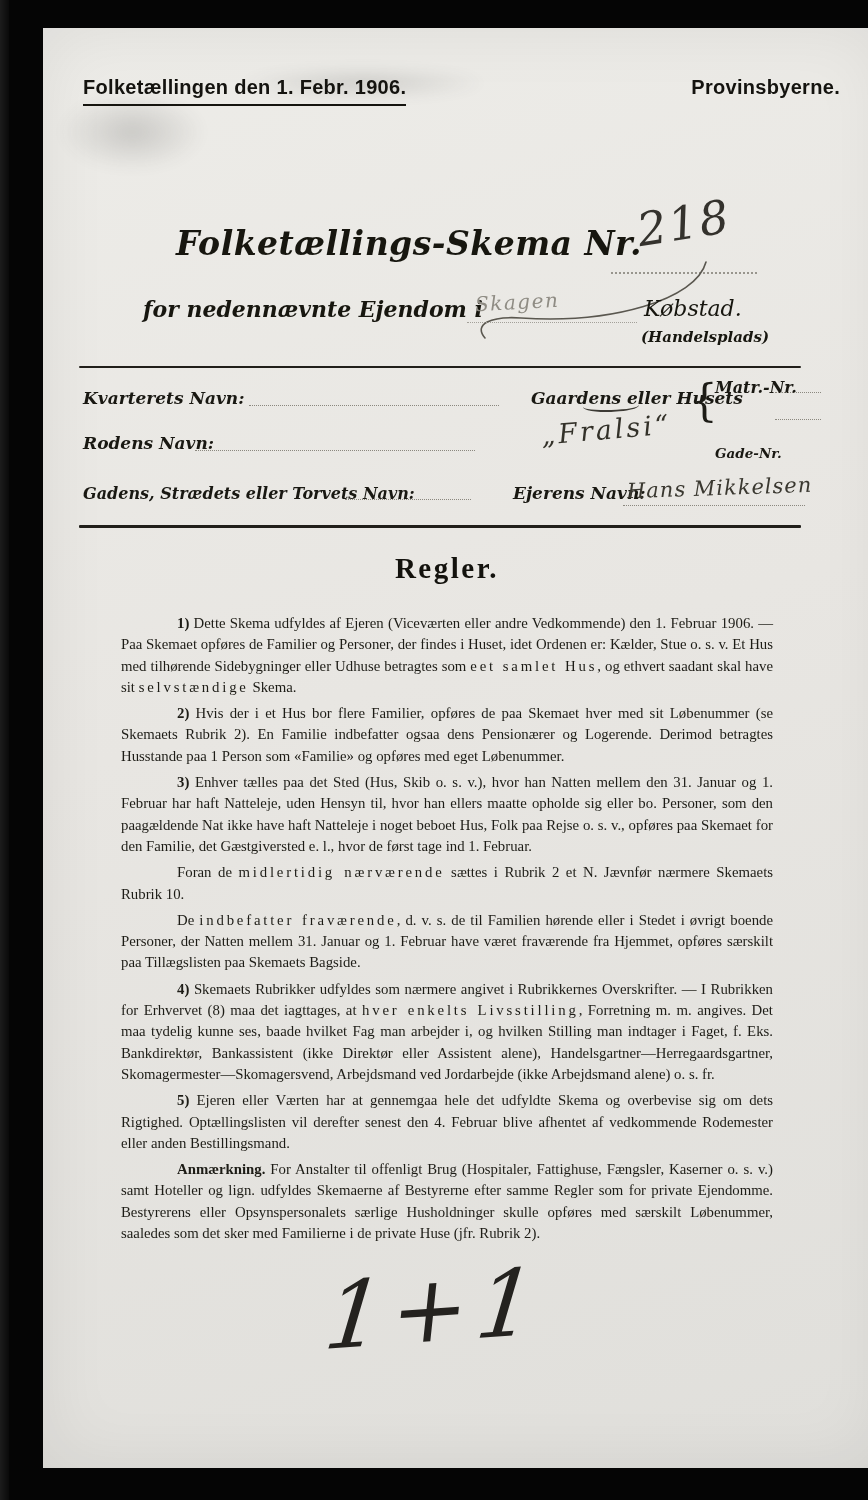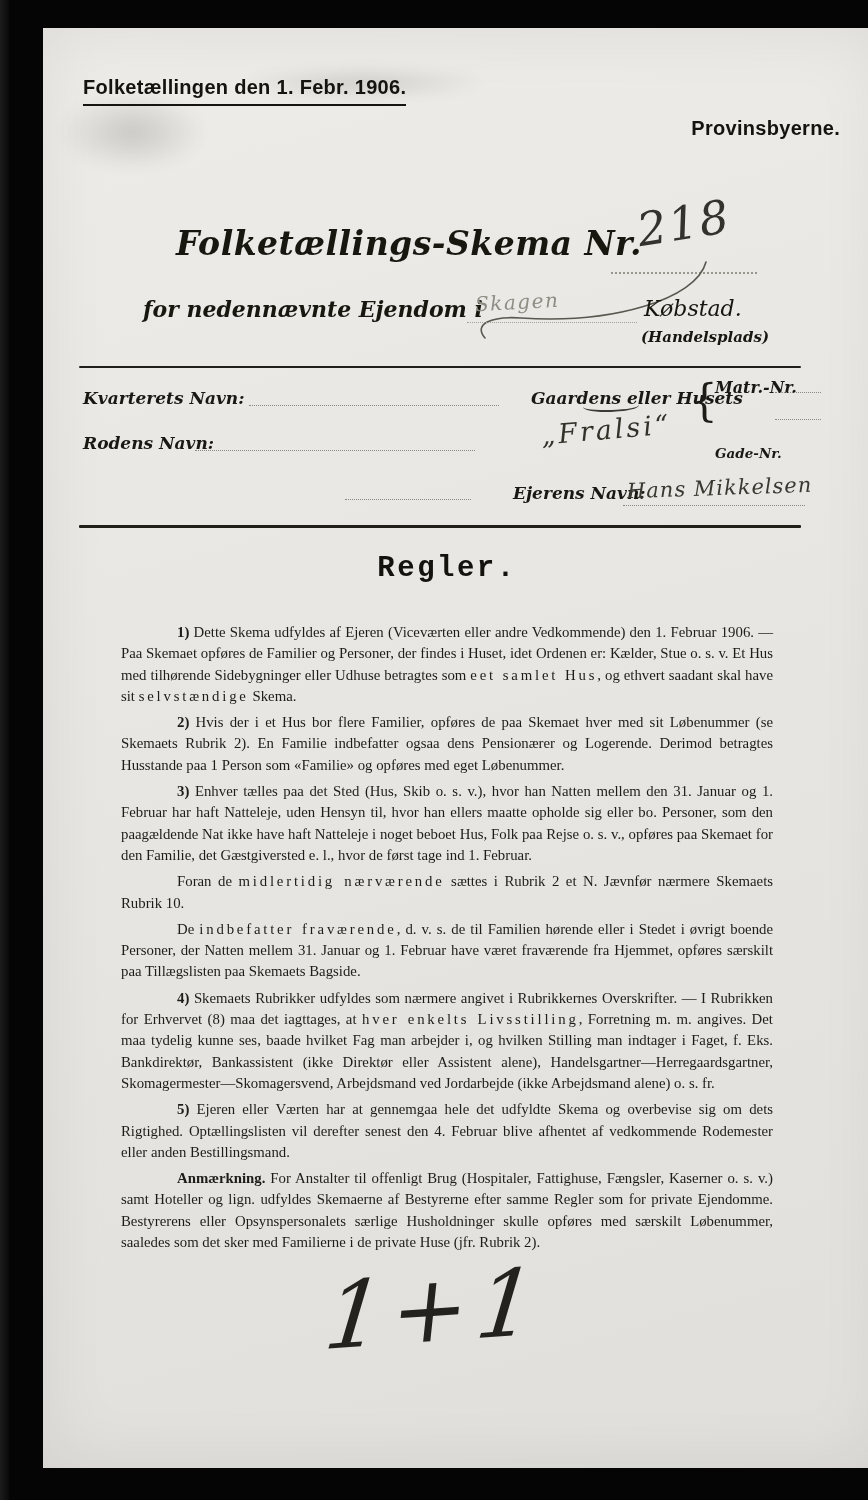--- a/index.html
+++ b/index.html
@@ -22,21 +22,21 @@
   .ghost{position:absolute;filter:blur(7px);opacity:.18;pointer-events:none;}
   .ghost1{left:14px;top:64px;width:150px;height:80px;
     background:radial-gradient(ellipse at center,#2e2e2e 0%,transparent 70%);}
   .ghost2{left:200px;top:40px;width:240px;height:30px;
     background:radial-gradient(ellipse at center,#3a3a3a 0%,transparent 75%);}
 
   
   .hdr{position:absolute;top:48px;font-family:"Liberation Sans",sans-serif;
     font-weight:700;font-size:20px;color:#14130f;letter-spacing:.3px;}
   .hdr-left{left:40px;border-bottom:2.5px solid #15140f;padding-bottom:5px;}
-  .hdr-right{right:44px;margin-top:41px;}
+  .hdr-right{right:44px;}
 
   
   .title-printed{
     position:absolute;left:133px;top:196px;
     font-family:"DejaVu Serif",serif;font-style:italic;font-weight:700;
     font-size:33px;color:#17160f;letter-spacing:.5px;white-space:nowrap;
   }
   .title-number{
     position:absolute;left:594px;top:168px;
     font-family:"DejaVu Serif",serif;font-style:italic;font-size:46px;
@@ -116,22 +116,22 @@
   .hw-ejer{
     position:absolute;left:584px;top:448px;
     font-family:"DejaVu Serif",serif;font-style:italic;font-size:21px;
     color:#3a3830;transform:rotate(-2deg);letter-spacing:1px;white-space:nowrap;
   }
   .dots-ejer{left:580px;top:477px;width:182px;}
 
   
   .rules{position:absolute;left:78px;top:524px;width:652px;color:#1d1c16;}
   .regler-heading{
-    text-align:center;margin:0 0 37px 0;
-    font-family:Liberation Mono, monospace;font-weight:700;
+    text-align:center;margin:0 0 28px 0;
+    font-family:Liberation Serif, serif;font-weight:700;
     font-size:29px;letter-spacing:2.5px;color:#13120d;
   }
   .rule-para{
     margin:0 0 5px 0;text-indent:56px;text-align:justify;
     font-family:"Liberation Serif",serif;font-size:14.8px;line-height:21.3px;
   }
   .rule-para .lead{font-weight:700;}
   .rule-para .sp{letter-spacing:2.8px;}
 
   
@@ -178,20 +178,21 @@
   <div class="brace">{</div>
   <div class="flabel lbl-matr">Matr.-Nr.</div>
   <div class="dots dots-matr"></div>
   <div class="flabel lbl-gadenr">Gade-Nr.</div>
   <div class="dots dots-gadenr"></div>
   <div class="hw-fralsi">„Fralsi“</div>
 
   <div class="flabel lbl-rodens">Rodens Navn:</div>
   <div class="dots dots-rodens"></div>
 
+  <div class="flabel lbl-gadens">Gadens, Strædets eller Torvets Navn:</div>
   <div class="dots dots-gadens"></div>
 
   <div class="flabel lbl-ejerens">Ejerens Navn:</div>
   <div class="hw-ejer">Hans Mikkelsen</div>
   <div class="dots dots-ejer"></div>
 
   <div class="hrule hrule-bottom"></div>
 
   <div class="rules">
     <h2 class="regler-heading">Regler.</h2>

